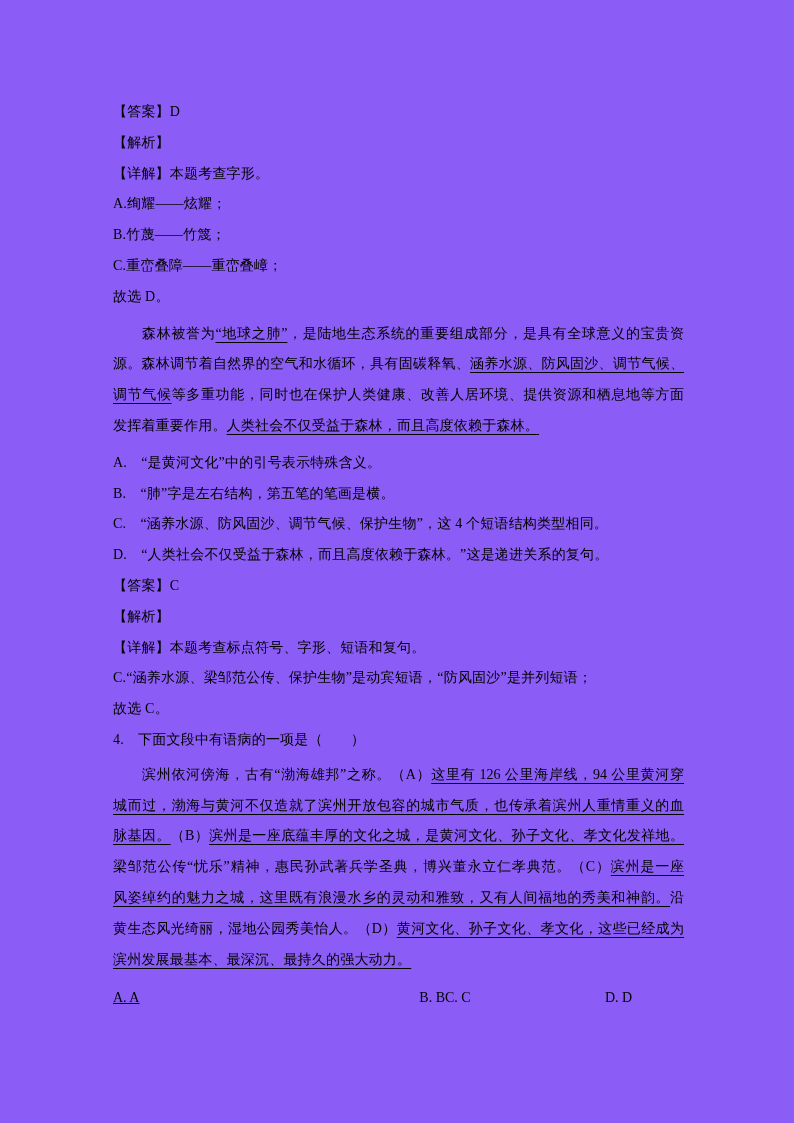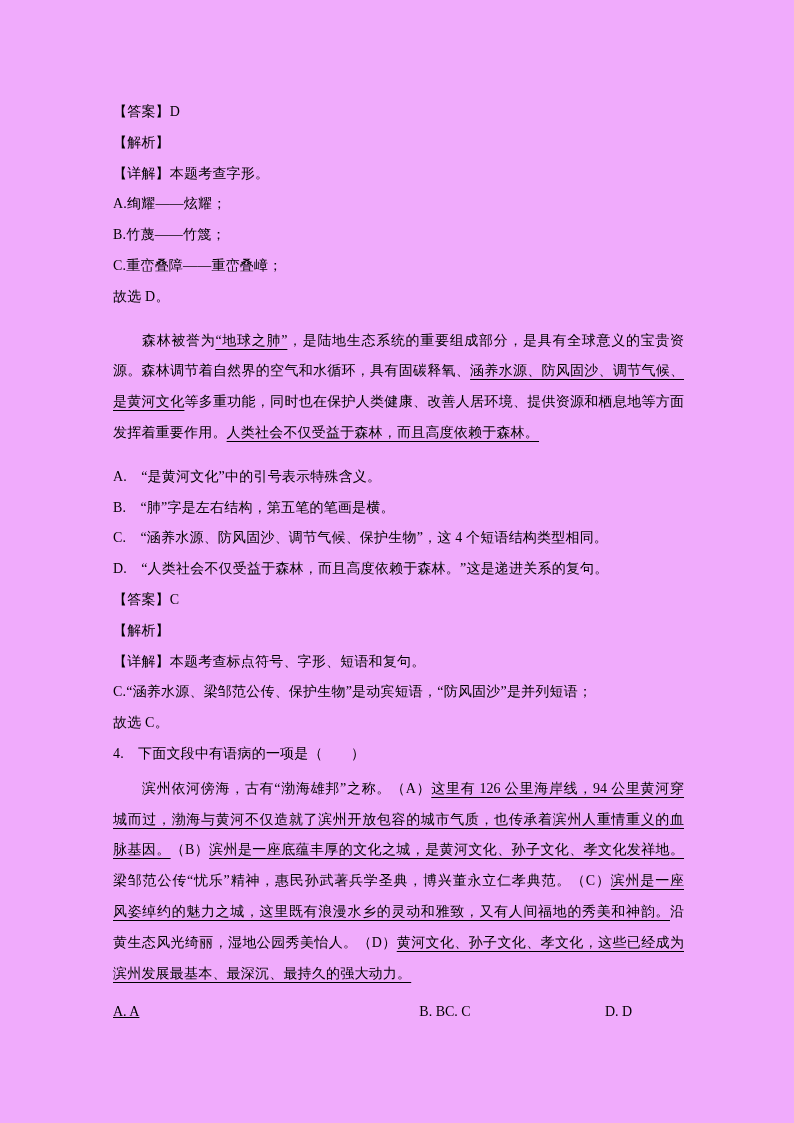--- a/index.html
+++ b/index.html
@@ -6,21 +6,21 @@
   body {
     width: 794px; height: 1123px;
     color: #000000;
     font-family: "Liberation Serif", "DejaVu Serif", serif;
   }
   .page {
     box-sizing: border-box;
     width: 794px; height: 1123px;
     padding: 97px 110px 0 113px;
     overflow: hidden;
-    background: #f0abfc;
+    background: #8b5cf6;
   }
   .line {
     font-size: 14px;
     line-height: 30.8px;
     min-height: 30.8px;
     letter-spacing: 0.2px;
     white-space: pre-wrap;
     text-align: left;
   }
   
@@ -30,21 +30,21 @@
     text-justify: inter-character;
     letter-spacing: 0;
     white-space: normal;
   }
   .ind { text-indent: 29px; }
   .ul {
     text-decoration: underline;
     text-underline-offset: 4px;
     text-decoration-thickness: 1.2px;
   }
-  .gap-5 { margin-top: 13px; }
+  .gap-5 { margin-top: 6px; }
   .gap-4 { margin-top: 4px; }
   .answers-row {
     display: flex;
     margin-top: 8px;
     font-size: 14px;
     line-height: 30.8px;
     white-space: pre-wrap;
   }
   .answers-row span:nth-child(1) { width: 169px; text-decoration: underline; }
   .answers-row span:nth-child(2) { width: 163px; text-align: right; }
@@ -64,21 +64,21 @@
         <div class="line">B.竹蔑——竹篾；</div>
         <div class="line">C.重峦叠障——重峦叠嶂；</div>
         <div class="line">故选 D。</div>
       </div>
   </section>
 
   <section>
     <div class="gap-5">
         <div class="line fill ind"><span>森林被誉为</span><span class="ul">“地球之肺”</span><span>，是陆地生态系统的重要组成部分，是具有全球意义的宝贵资</span></div>
         <div class="line fill"><span>源。森林调节着自然界的空气和水循环，具有固碳释氧、</span><span class="ul">涵养水源、防风固沙、调节气候、</span></div>
-        <div class="line fill"><span class="ul">是黄河文化</span><span>等多重功能，同时也在保护人类健康、改善人居环境、提供资源和栖息地等方面</span></div>
+        <div class="line fill"><span class="ul">调节气候</span><span>等多重功能，同时也在保护人类健康、改善人居环境、提供资源和栖息地等方面</span></div>
         <div class="line"><span>发挥着重要作用。</span><span class="ul">人类社会不仅受益于森林，而且高度依赖于森林。</span></div>
       </div>
     <div class="gap-5">
         <div class="line">A.　“是黄河文化”中的引号表示特殊含义。</div>
         <div class="line">B.　“肺”字是左右结构，第五笔的笔画是横。</div>
         <div class="line">C.　“涵养水源、防风固沙、调节气候、保护生物”，这 4 个短语结构类型相同。</div>
         <div class="line">D.　“人类社会不仅受益于森林，而且高度依赖于森林。”这是递进关系的复句。</div>
       </div>
     <div class="line">【答案】C</div>
     <div class="line">【解析】</div>

